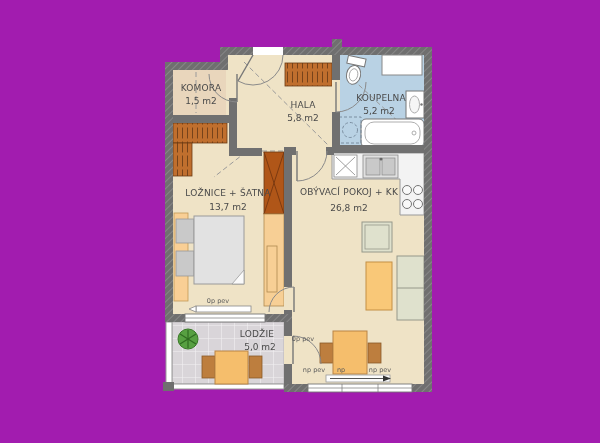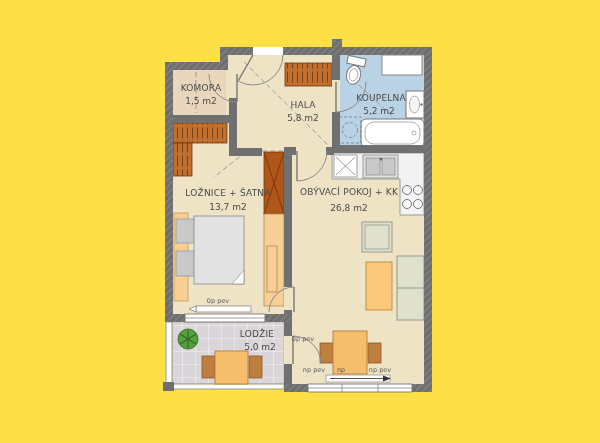--- a/index.html
+++ b/index.html
@@ -1,16 +1,16 @@
 <!DOCTYPE html>
 <html><head>
 <meta charset="utf-8">
 <style>
   html,body{margin:0;padding:0;background:#fff;}
-  .stage{position:relative;width:600px;height:443px;background:#fde047;overflow:hidden;
+  .stage{position:relative;width:600px;height:443px;background:#a21caf;overflow:hidden;
          font-family:"DejaVu Sans", sans-serif;}
   svg{position:absolute;left:0;top:0;}
   svg text{font-family:"DejaVu Sans","Liberation Sans",sans-serif;fill:#4a4a4a;}
   .room-name{font-size:9px;letter-spacing:.2px;}
   .room-area{font-size:9px;}
   .win-label{font-size:6.5px;fill:#5a5a5a;}
   .wall{fill:#707070;}
   .leaf{stroke:#777;stroke-width:1.4;}
   .arc{stroke:#8a8a8a;stroke-width:1;fill:none;}
   .fixture{fill:#ffffff;stroke:#777;stroke-width:1;}

